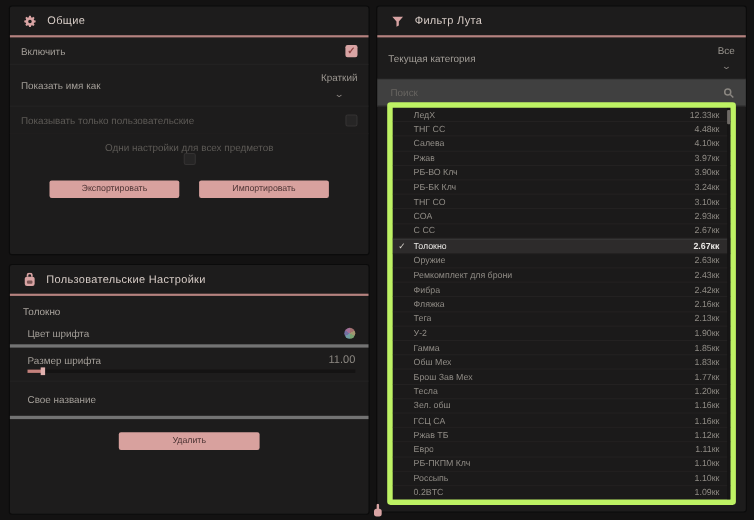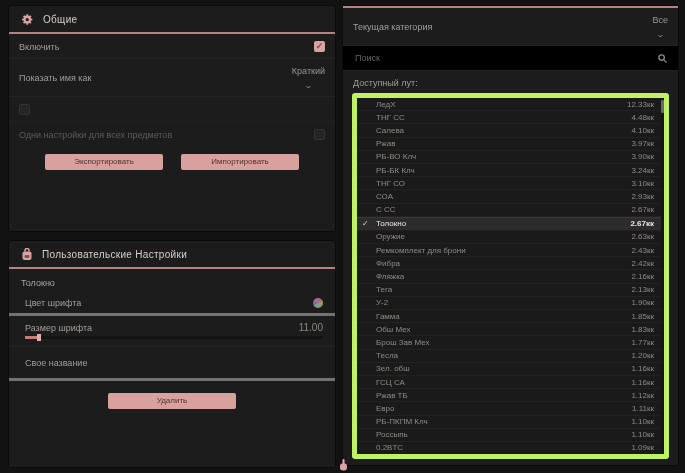--- a/index.html
+++ b/index.html
@@ -59,21 +59,21 @@
 
   .color-wheel{
     width:10px;height:10px;border-radius:50%;
     background:conic-gradient(#b97f7f 0 60deg,#b9ab7f 60deg 120deg,#87b97f 120deg 180deg,#7fb3b9 180deg 240deg,#837fb9 240deg 300deg,#b97fae 300deg 360deg);
     opacity:.85;
   }
 
   .search-row{
     display:flex;justify-content:space-between;align-items:center;
     margin:0;padding:6px 10px 6px 10px;border-bottom:1px solid #242323;
-    background:#000000;
+    background:#404040;
   }
   .search-input{
     background:transparent;border:none;outline:none;color:#9a958f;
     font-size:9px;width:280px;font-family:"Liberation Sans",sans-serif;
   }
   .search-input::placeholder{color:#676460;}
 
   .avail-label{padding:7px 10px 4px 10px;font-size:9px;color:#a39e98;}
 
   #loot-list{
@@ -119,24 +119,25 @@
 
   <div class="row">
     <span>Показать имя как</span>
     <span class="dropdown">
       <span>Краткий</span>
       <span class="chev">⌄</span>
     </span>
   </div>
 
   <div class="row dim">
+    <span>Показывать только пользовательские</span>
     <span class="checkbox off"></span>
   </div>
 
-  <div class="row dim" style="border-bottom:none;">
+  <div class="row dim" style="border-bottom:none;flex-direction:column;">
     <span>Одни настройки для всех предметов</span>
     <span class="checkbox off"></span>
   </div>
 
   <div class="btn-row">
     <button class="btn">Экспортировать</button>
     <button class="btn">Импортировать</button>
   </div>
 </div>
 
@@ -175,20 +176,28 @@
     <span>Свое название</span>
     <input class="search-input" style="width: 150px; text-align: right;" value="">
   </div>
 
   <div class="btn-row" style="padding-top:12px;">
     <button class="btn small">Удалить</button>
   </div>
 </div>
 
 <div class="panel" id="panel-loot">
+  <div class="panel-header">
+    <span class="icon">
+      <svg width="13" height="13" viewBox="0 0 24 24">
+          <path fill="#d8a3a3" d="M3 4h18l-7 8v7l-4 2v-9L3 4z"></path>
+        </svg>
+    </span>
+    <span class="panel-title">Фильтр Лута</span>
+  </div>
   <div class="header-rule"></div>
 
   <div class="row">
     <span>Текущая категория</span>
     <span class="dropdown">
       <span>Все</span>
       <span class="chev">⌄</span>
     </span>
   </div>
 

